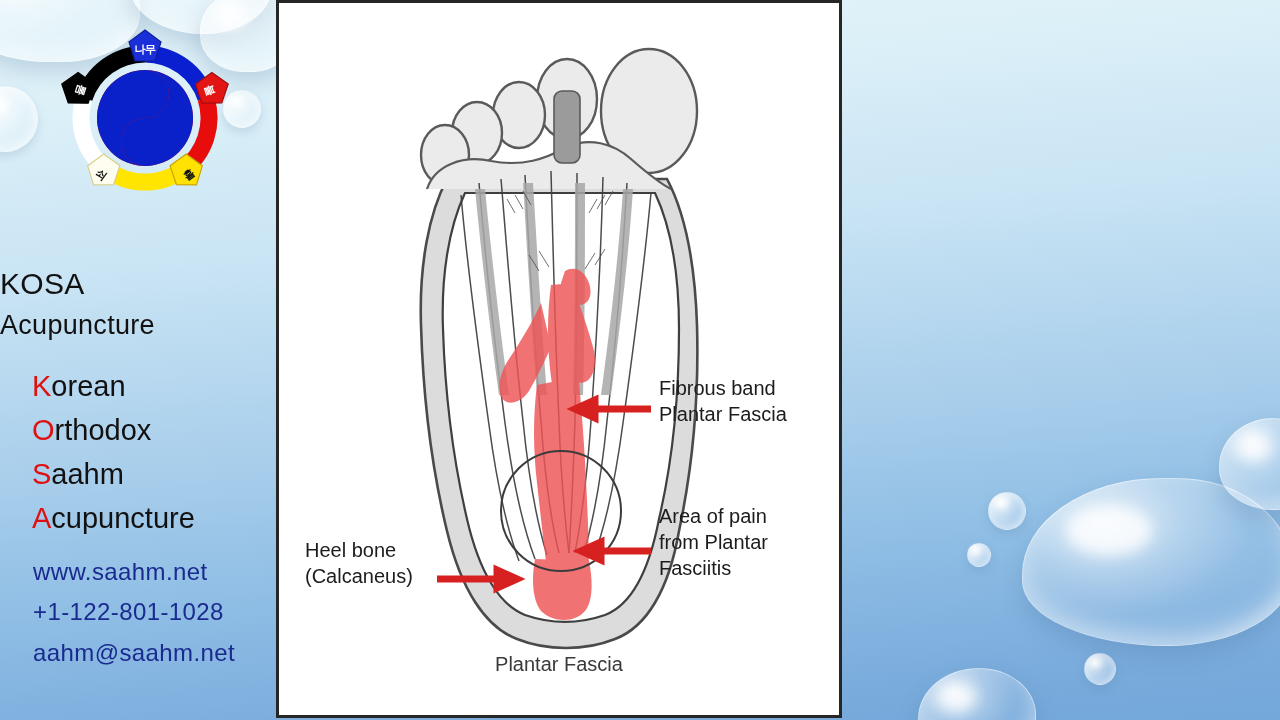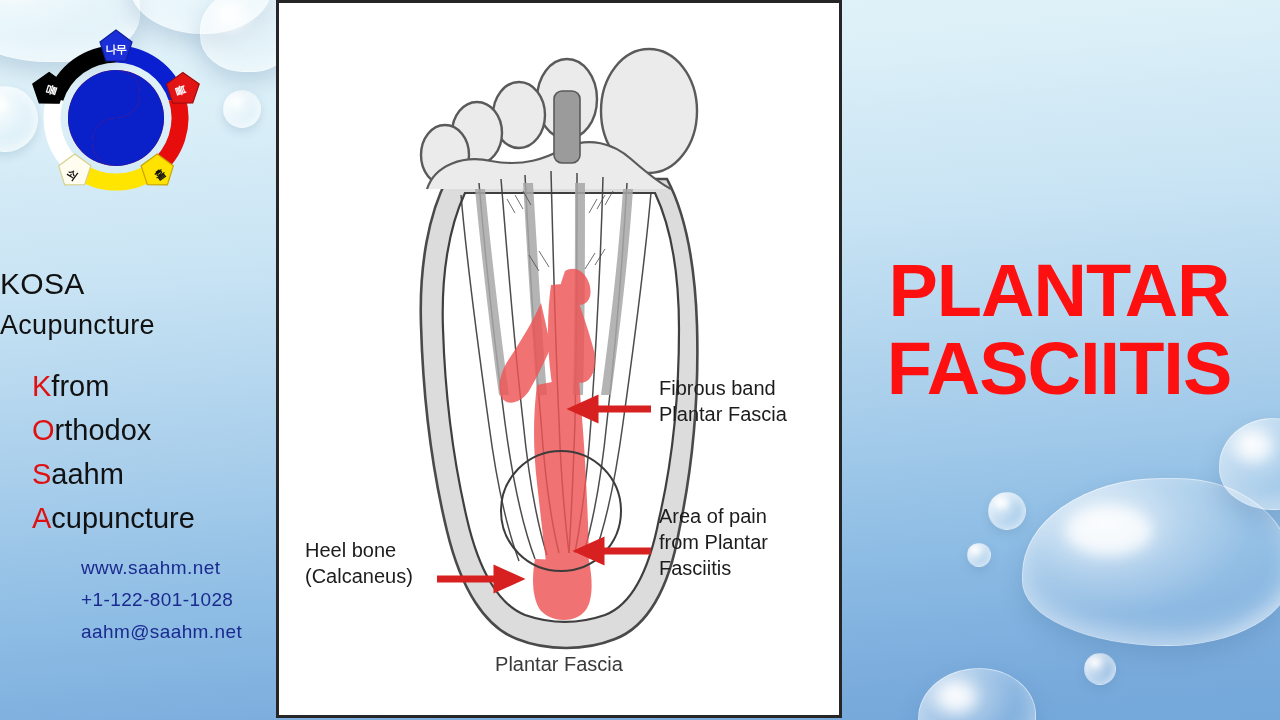--- a/index.html
+++ b/index.html
@@ -31,21 +31,21 @@
     background:radial-gradient(ellipse at 30% 26%, rgba(255,255,255,.8) 0%, rgba(255,255,255,.34) 30%, rgba(255,255,255,.1) 55%, rgba(255,255,255,.06) 75%, rgba(255,255,255,.34) 95%, rgba(255,255,255,.55) 100%);
     border:1px solid rgba(255,255,255,.55);
     box-shadow:0 10px 22px rgba(60,100,145,.22), inset 0 -10px 24px rgba(255,255,255,.5);
   }
   .blob::after{
     content:"";position:absolute;left:16%;top:16%;width:32%;height:30%;
     border-radius:50%;background:rgba(255,255,255,.78);filter:blur(7px);
   }
 
   
-  #logo{position:absolute;left:30px;top:32px;width:172px;height:172px;}
+  #logo{position:absolute;left:59px;top:32px;width:172px;height:172px;}
   #logo svg{display:block;width:172px;height:172px;overflow:visible;}
   .penta-label{
     font-family:"DejaVu Sans",sans-serif;font-size:11px;font-weight:700;
     letter-spacing:-0.5px;
   }
 
   
   #kosa-title{
     position:absolute;left:0;top:262px;width:272px;text-align:left;
     color:#111;font-size:30px;line-height:1.48;font-weight:400;
@@ -53,21 +53,21 @@
   }
   #kosa-title .l2{display:block;font-size:27px;}
 
   #expansion{position:absolute;left:32px;top:364px;width:250px;}
   .exp-line{
     font-size:29px;line-height:1.52;color:#111;white-space:nowrap;
   }
   .exp-line .cap{color:#e01010;font-weight:400;}
 
   #contact{position:absolute;left:33px;top:552px;width:250px;color:#1a2a8e;}
-  .contact-line{font-size:19px;line-height:1.68;letter-spacing:.4px;white-space:nowrap;margin-left:48px;}
+  .contact-line{font-size:24px;line-height:1.68;letter-spacing:.4px;white-space:nowrap;}
 
   
   #diagram-panel{
     position:absolute;left:268px;top:0px;width:566px;height:718px;
     background:#ffffff;border:3px solid #262626;box-sizing:border-box;
     overflow:hidden;
     margin-left:8px;
   }
   #diagram-svg{display:block;width:100%;height:100%;}
   .dlabel{
@@ -159,21 +159,21 @@
     </svg>
   </div>
 
   <div id="kosa-title">
     <span>KOSA</span>
     <span class="l2">Acupuncture</span>
   </div>
 
   <div id="expansion">
     <div class="exp-line">
-      <span class="cap">K</span><span>from</span>
+      <span class="cap">K</span><span>orean</span>
     </div>
     <div class="exp-line">
       <span class="cap">O</span><span>rthodox</span>
     </div>
     <div class="exp-line">
       <span class="cap">S</span><span>aahm</span>
     </div>
     <div class="exp-line">
       <span class="cap">A</span><span>cupuncture</span>
     </div>
@@ -314,18 +314,14 @@
       </g>
       <g>
         <text class="dlabel" x="26" y="554">Heel bone</text>
         <text class="dlabel" x="26" y="580">(Calcaneus)</text>
       </g>
 
       <text class="dcaption" x="280" y="668" text-anchor="middle">Plantar Fascia</text>
     </svg>
   </div>
 
-  <div id="main-title">
-    <span class="tl">PLANTAR</span>
-    <span class="tl">FASCIITIS</span>
-  </div>
 
 </div>
 
 </body></html>

